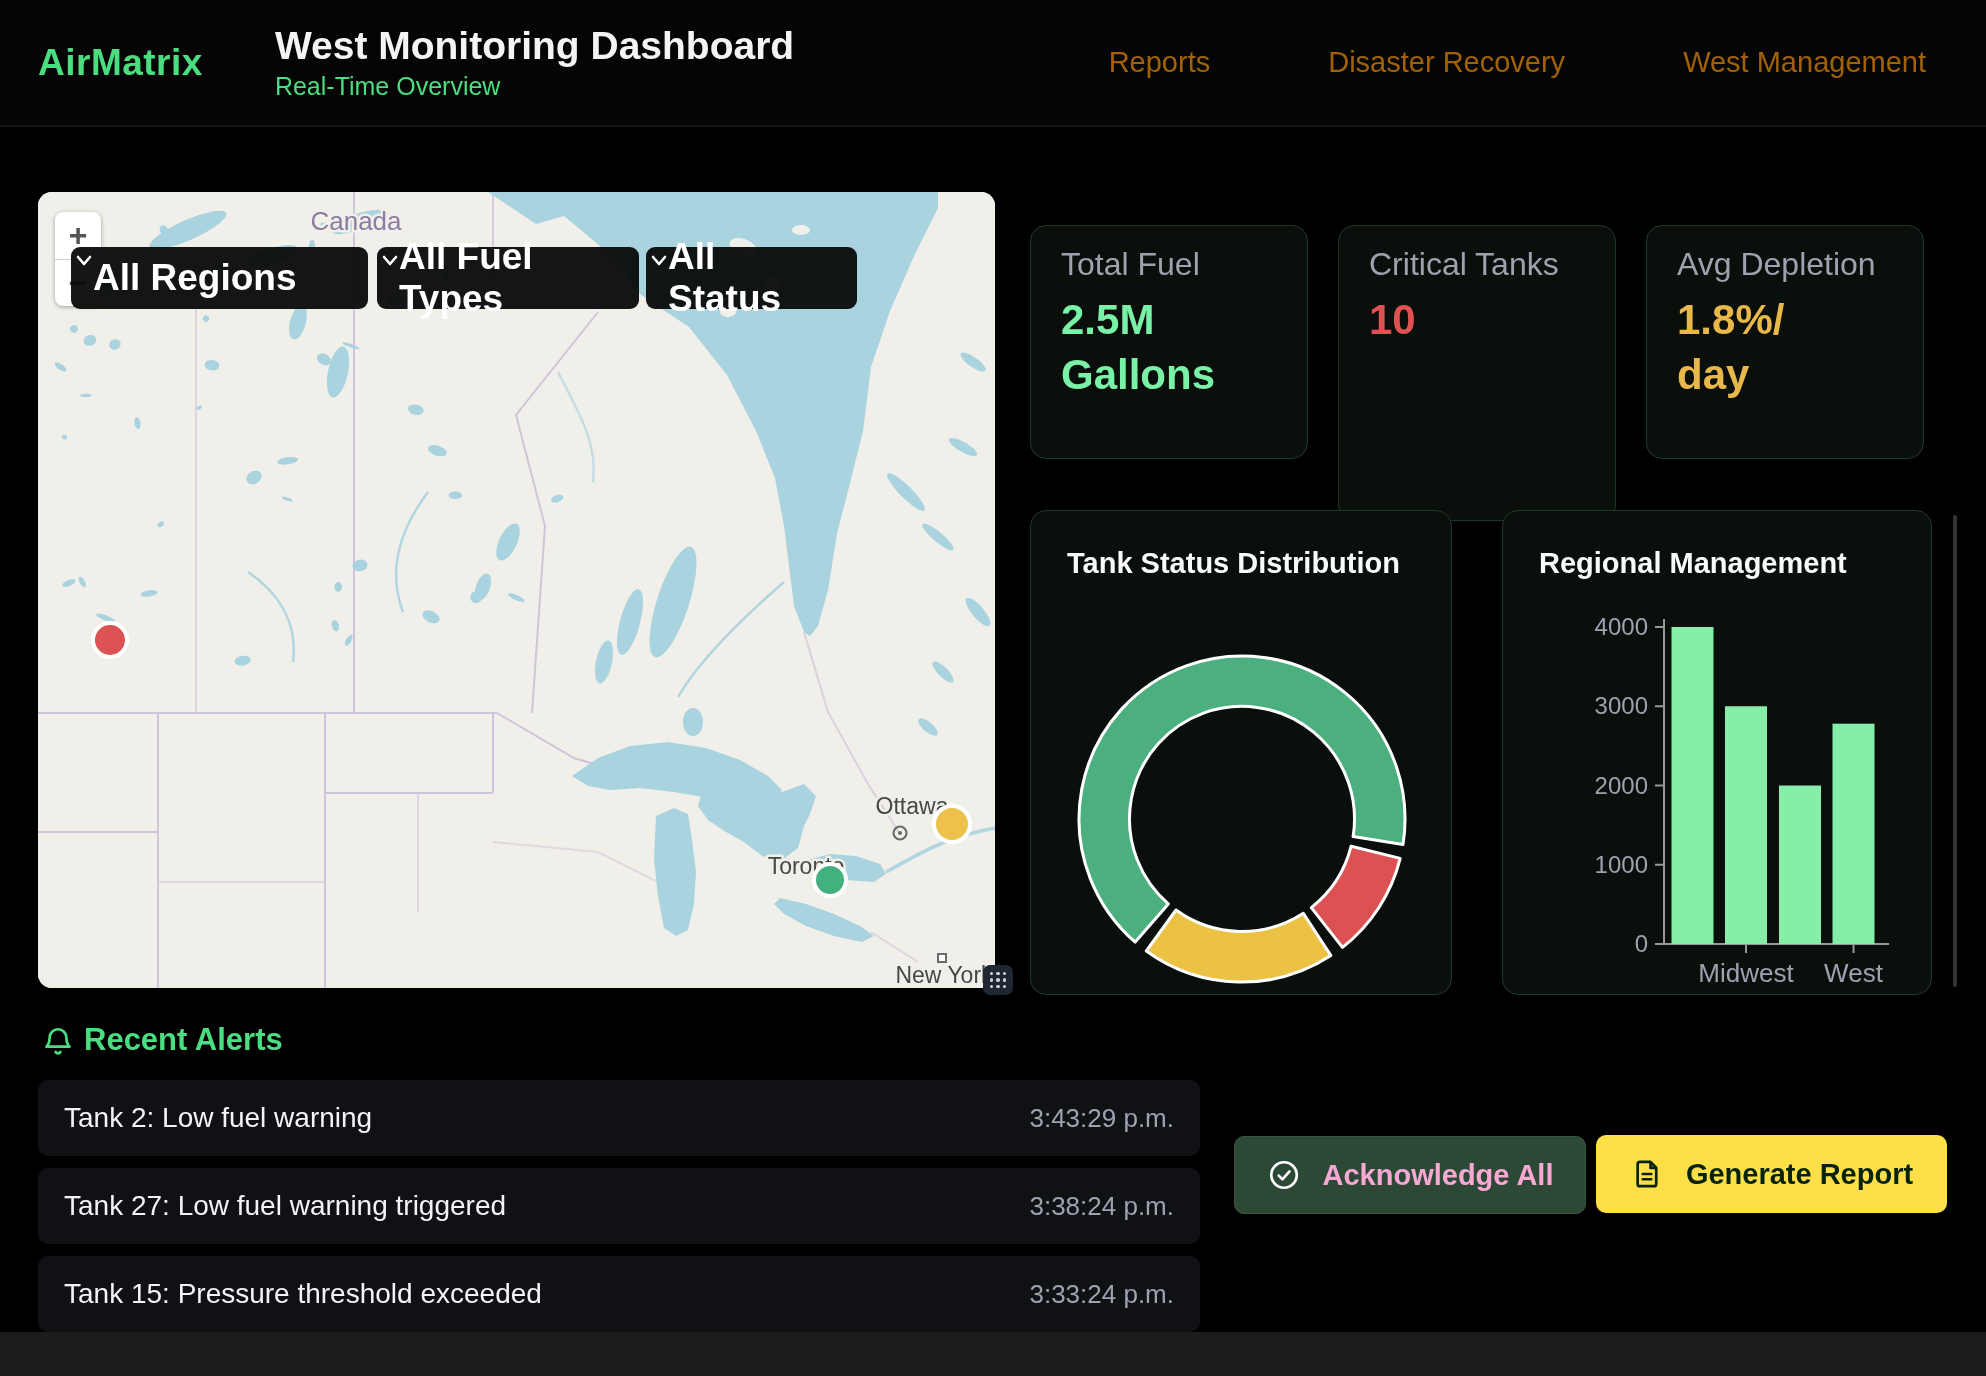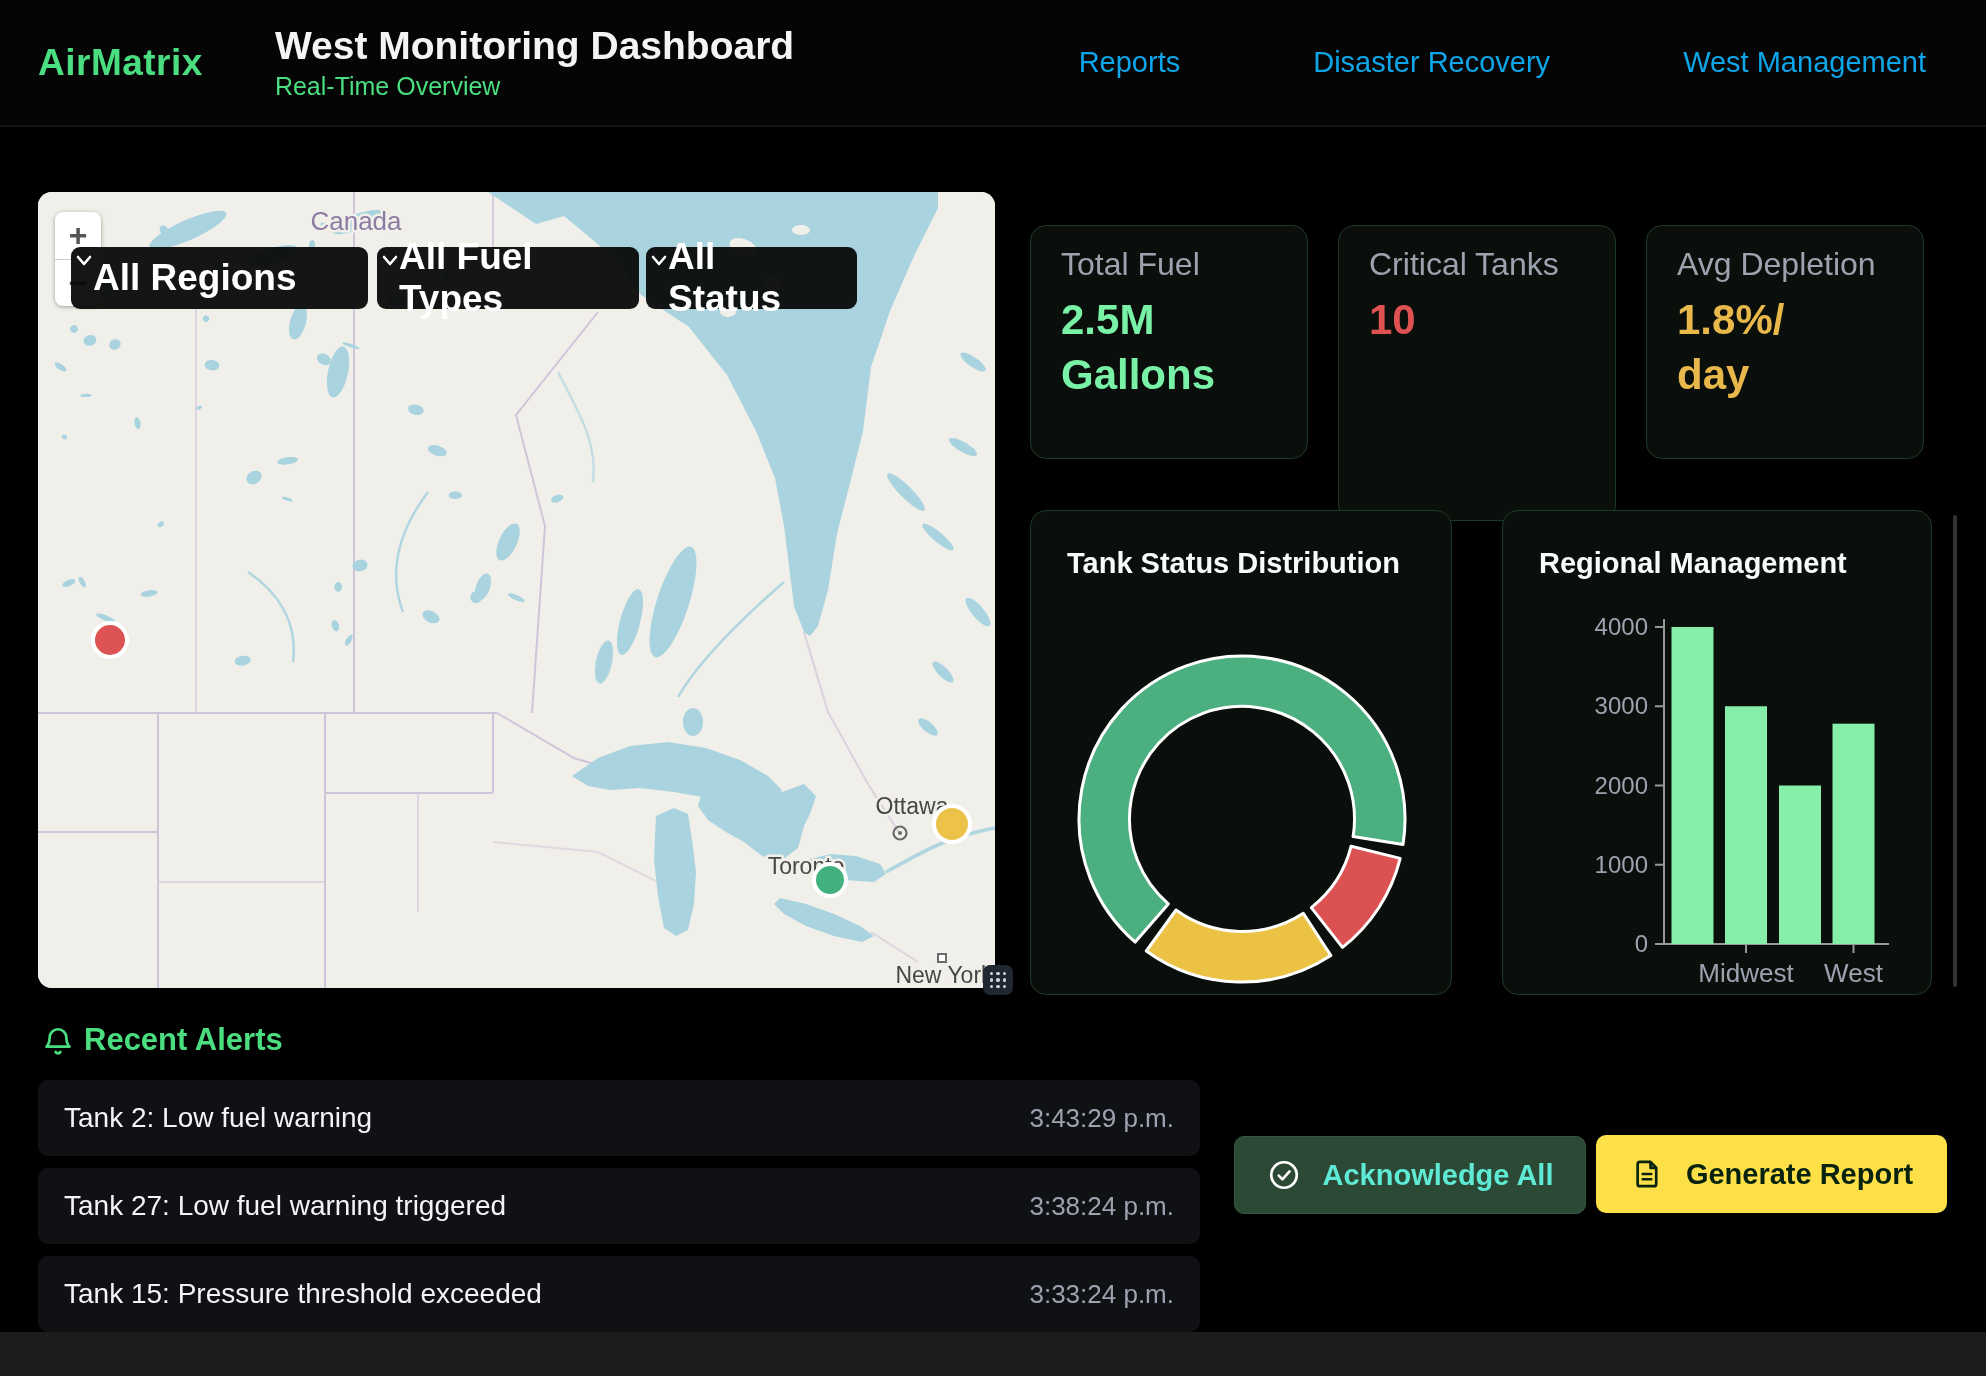--- a/index.html
+++ b/index.html
@@ -7,21 +7,21 @@
        font-family:"Liberation Sans","DejaVu Sans",sans-serif;color:#e5e7eb;}
 
   
   #header{position:absolute;left:0;top:0;width:1986px;height:125px;background:#050505;
           border-bottom:2px solid #161616;display:flex;align-items:center;}
   .logo{font-size:37px;font-weight:700;color:#4ade80;margin-left:38px;letter-spacing:.5px;}
   .titleblock{margin-left:72px;}
   .title{font-size:39px;font-weight:700;color:#f3f4f6;line-height:1.15;}
   .subtitle{font-size:25px;font-weight:500;color:#4ade80;margin-top:4px;}
   #nav{margin-left:auto;margin-right:60px;display:flex;gap:118px;}
-  .nav-item{font-size:29px;color:#0ea5e9;cursor:pointer;margin-left:15px;}
+  .nav-item{font-size:29px;color:#a16207;cursor:pointer;}
 
   
   #map{position:absolute;left:38px;top:192px;width:957px;height:796px;border-radius:14px;
        overflow:hidden;background:#f1efe9;}
   #map svg{position:absolute;left:0;top:0;}
   .zoomctl{position:absolute;left:17px;top:20px;width:46px;height:94px;background:#fff;
            border-radius:8px;box-shadow:0 1px 4px rgba(0,0,0,.35);}
   .zoomctl .zbtn{height:47px;display:flex;align-items:center;justify-content:center;
            font-size:32px;font-weight:700;color:#555;cursor:pointer;}
   .zoomctl .zbtn:first-child{border-bottom:1px solid #ccc;}
@@ -46,21 +46,21 @@
   .bell{position:absolute;left:40px;top:1024px;width:36px;height:36px;}
   .alert-row{position:absolute;left:38px;width:1162px;height:76px;background:#101114;
              border-radius:10px;display:flex;align-items:center;padding:0 26px;box-sizing:border-box;}
   .alert-msg{font-size:28px;font-weight:500;color:#f3f4f6;}
   .alert-time{margin-left:auto;font-size:26px;color:#9ca3af;}
 
   
   .btn{position:absolute;height:78px;border-radius:10px;display:flex;align-items:center;
        justify-content:center;gap:22px;cursor:pointer;box-sizing:border-box;}
   #ack-btn{left:1234px;top:1136px;width:352px;background:#2c4936;border:1px solid #35573f;}
-  #ack-btn span{font-size:29px;font-weight:600;color:#5eead4;}
+  #ack-btn span{font-size:29px;font-weight:600;color:#f9a8d4;}
   #gen-btn{left:1596px;top:1135px;width:351px;background:#fde047;}
   #gen-btn span{font-size:29px;font-weight:700;color:#07230f;}
   .btn svg{width:34px;height:34px;}
 
   #bottom-strip{position:absolute;left:0;top:1332px;width:1986px;height:44px;background:#1c1c1c;}
   #scroll-thumb{position:absolute;left:1953px;top:515px;width:4px;height:472px;background:#333;border-radius:2px;}
 
   
   .city-label{font-size:23px;font-weight:500;fill:#474747;paint-order:stroke;stroke:#f1efe9;
               stroke-width:5px;stroke-linejoin:round;}

